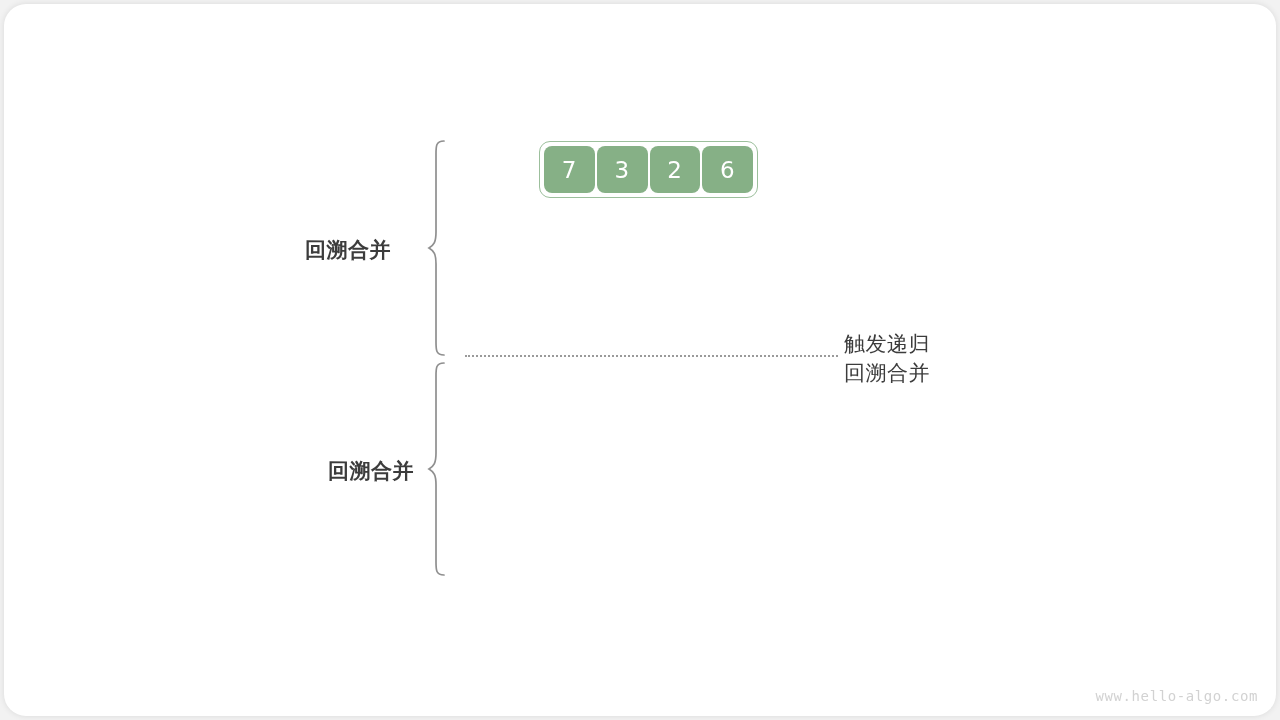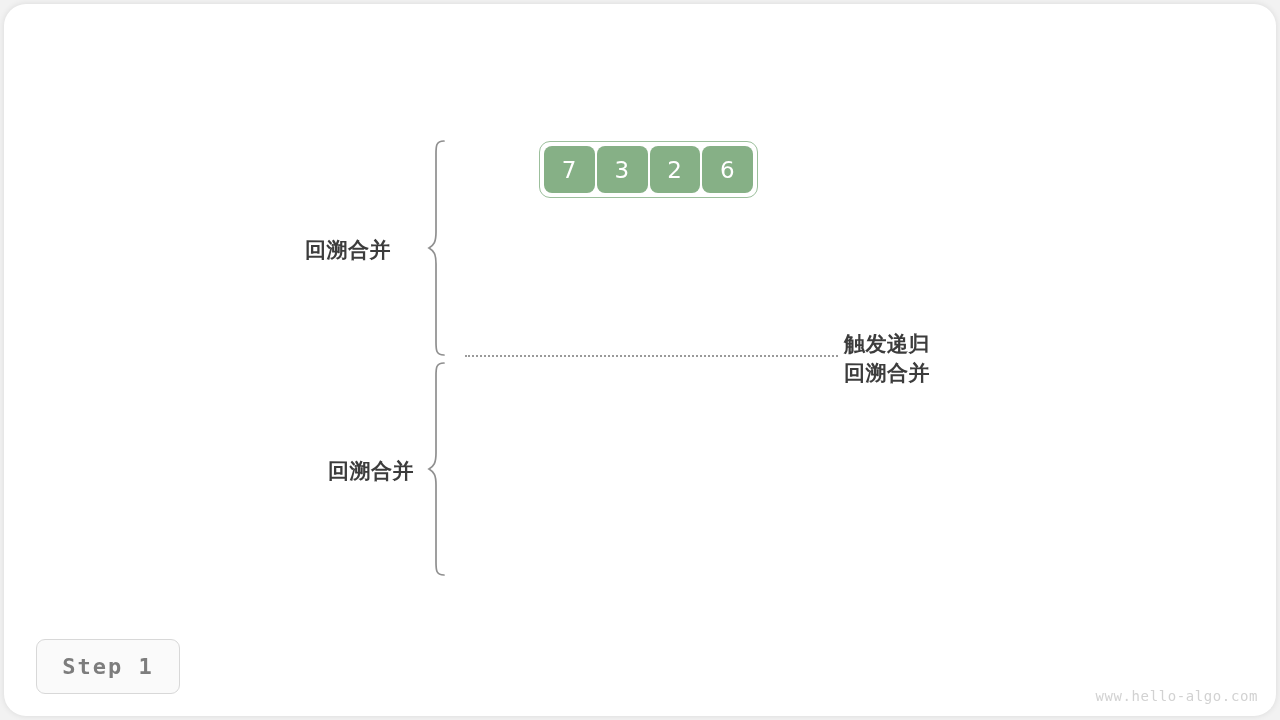--- a/index.html
+++ b/index.html
@@ -95,21 +95,21 @@
     border-top: 2px dotted #9a9a9a;
   }
 
   
   #annotation {
     position: absolute;
     left: 844px;
     top: 330px;
     color: #3c3c3c;
     font-size: 21px;
-    font-weight: bold;
+    font-weight: normal;
     font-family: "DejaVu Sans", "Liberation Sans", sans-serif;
     line-height: 29px;
     letter-spacing: 0.5px;
     white-space: nowrap;
   }
 
   
   #step-chip {
     position: absolute;
     left: 36px;
@@ -178,18 +178,15 @@
   <div class="sec-label" id="label-divide">回溯合并</div>
   <div class="sec-label" id="label-merge">回溯合并</div>
 
   <div id="dotted-line"></div>
 
   <div id="annotation">
     <div>触发递归</div>
     <div>回溯合并</div>
   </div>
 
-  <div id="step-chip">
-    <span>Step 1</span>
-  </div>
 
   <div id="watermark">www.hello-algo.com</div>
 </div>
 
 </body></html>

